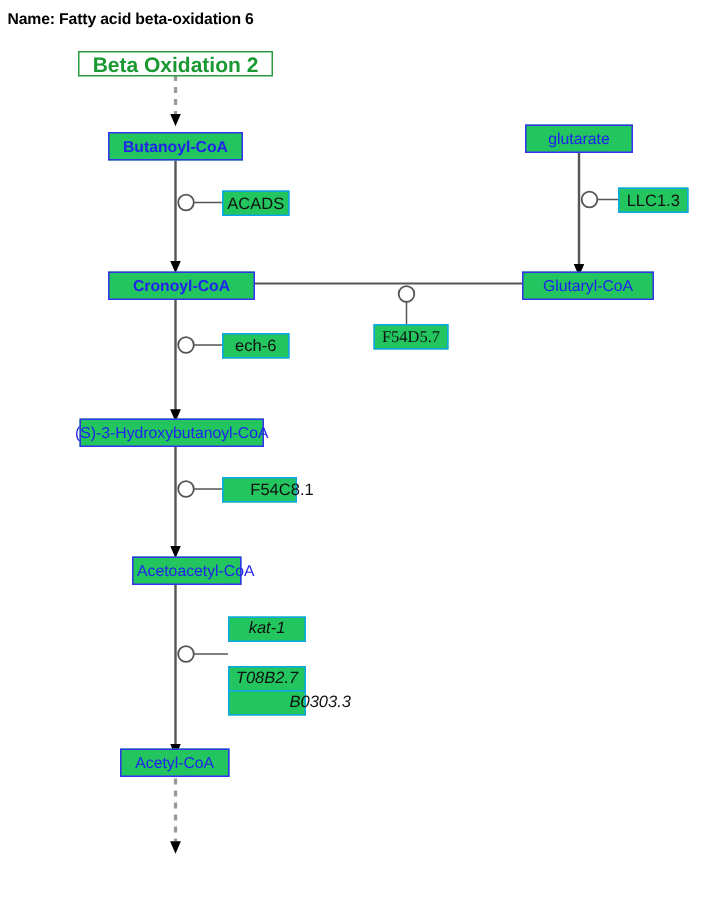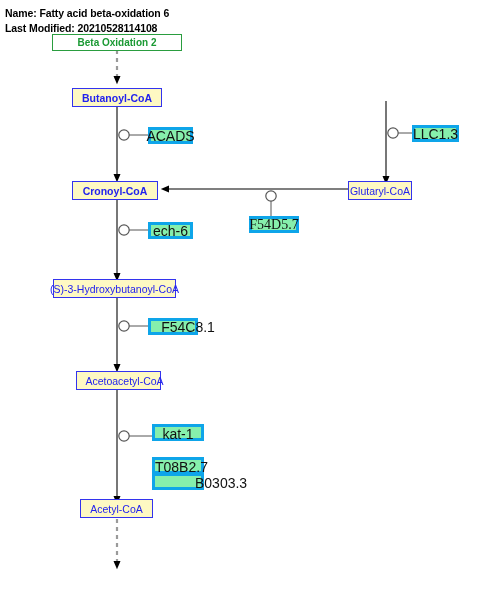--- a/index.html
+++ b/index.html
@@ -36,77 +36,77 @@
     white-space: nowrap;
     letter-spacing: -0.1px;
   }
   .hdr-1 { top: 7px; }
   .hdr-2 { top: 22px; }
   .hdr-3 { top: 37px; }
 
   .node {
     position: absolute;
     box-sizing: border-box;
-    background: #fef9c3;
+    background: #22c55e;
     display: flex;
     align-items: center;
     justify-content: center;
     white-space: nowrap;
   }
   .metabolite {
     border: 1px solid #3333ee;
     color: #2222ee;
     font-size: 10.5px;
     height: 19px;
   }
   .metabolite.bold { font-weight: bold; }
 
   .pathway {
     border: 1px solid #2a9d3f;
     color: #1a9933;
-    font-size: 10px;
+    font-size: 14px;
     font-weight: bold;
     height: 17px;
     background: transparent;
   }
 
   .enzyme {
     position: absolute;
     box-sizing: border-box;
-    border: 3px solid #0ea5e9;
-    background: #86efac;
+    border: 1px solid #0ea5e9;
+    background: #22c55e;
     color: #111111;
-    font-size: 14px;
+    font-size: 11px;
     height: 17px;
     display: flex;
     align-items: center;
     justify-content: center;
     white-space: nowrap;
   }
   .enz-stack {
     position: absolute;
     box-sizing: border-box;
   }
   .enz-stack .enzyme {
     position: relative;
-    left: 0; top: 13px;
+    left: 0; top: 0;
     display: block;
     text-align: center;
     line-height: 15px;
     margin-top: -1px;
+    font-style: italic;
   }
   .enz-stack .enzyme:first-child { margin-top: 0; }
 </style>
 </head>
 <body>
 
 <div id="canvas">
 
   <div class="hdr hdr-1">Name: Fatty acid beta-oxidation 6</div>
-  <div class="hdr hdr-2">Last Modified: 20210528114108</div>
 
   <svg class="edges" viewBox="0 0 480 606">
     <defs>
       <marker id="ah" markerWidth="9" markerHeight="9" refX="4.2" refY="4" orient="auto" markerUnits="userSpaceOnUse">
         <path d="M0,0.4 L8.4,4 L0,7.6 z" fill="#000000"></path>
       </marker>
     </defs>
 
     <line x1="117" y1="50" x2="117" y2="80" stroke="#9a9a9a" stroke-width="2.2" stroke-dasharray="4,4" marker-end="url(#ah)"></line>
 
@@ -139,38 +139,41 @@
 
   <div class="node pathway" style="left:52px; top:34px; width:130px;">
     <span>Beta Oxidation 2</span>
   </div>
 
 
   <div class="node metabolite bold" style="left:72px; top:88px; width:90px;">
     <span>Butanoyl-CoA</span>
   </div>
 
-  <div class="node metabolite bold" style="left:72px; top:181px; width:86px;">
+  <div class="node metabolite bold" style="left:72px; top:181px; width:98px;">
     <span>Cronoyl-CoA</span>
   </div>
 
   <div class="node metabolite" style="left:53px; top:279px; width:123px;">
     <span>(S)-3-Hydroxybutanoyl-CoA</span>
   </div>
 
-  <div class="node metabolite" style="left:76px; top:371px; width:85px;padding-left:12px;">
+  <div class="node metabolite" style="left:88px; top:371px; width:73px;padding-left:12px;">
     <span>Acetoacetyl-CoA</span>
   </div>
 
   <div class="node metabolite" style="left:80px; top:499px; width:73px;">
     <span>Acetyl-CoA</span>
   </div>
 
-
-  <div class="node metabolite" style="left:348px; top:181px; width:64px;">
+  <div class="node metabolite" style="left:350px; top:83px; width:72px;">
+    <span>glutarate</span>
+  </div>
+
+  <div class="node metabolite" style="left:348px; top:181px; width:88px;">
     <span>Glutaryl-CoA</span>
   </div>
 
   <div class="enzyme" style="left:148px; top:127px; width:45px;">
     <span>ACADS</span>
   </div>
 
   <div class="enzyme" style="left:148px; top:222px; width:45px;">
     <span>ech-6</span>
   </div>

